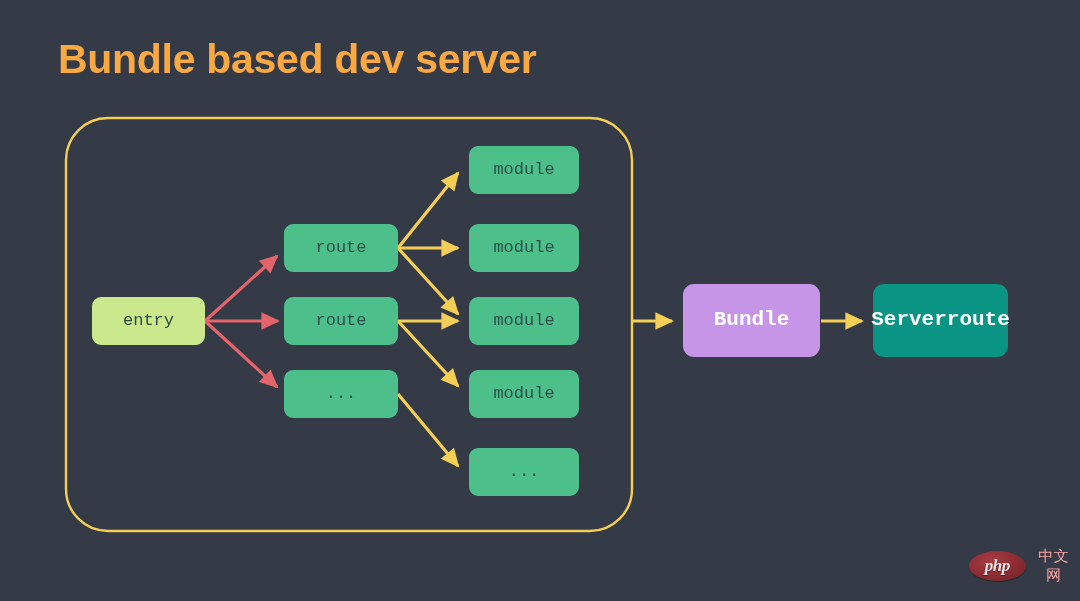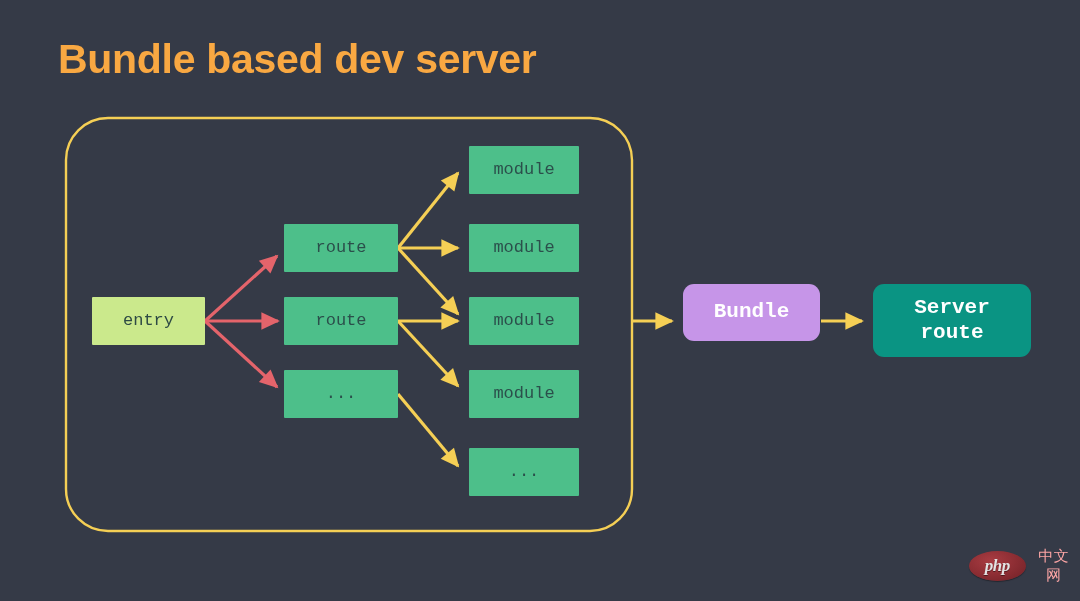--- a/index.html
+++ b/index.html
@@ -32,21 +32,21 @@
     top: 0;
     width: 1080px;
     height: 601px;
   }
   .node {
     position: absolute;
     display: flex;
     align-items: center;
     justify-content: center;
     text-align: center;
-    border-radius: 1px;
+    border-radius: 9px;
     font-family: "Liberation Mono", monospace;
     box-sizing: border-box;
     line-height: 1.18;
   }
   .node.entry {
     background: #cbe98c;
     color: #2e4a44;
     font-size: 17px;
   }
   .node.green {
@@ -165,25 +165,25 @@
   <div class="node green" style="left:469px; top:297px; width:110px; height:48px;">
     <span>module</span>
   </div>
   <div class="node green" style="left:469px; top:370px; width:110px; height:48px;">
     <span>module</span>
   </div>
   <div class="node green" style="left:469px; top:448px; width:110px; height:48px;">
     <span>...</span>
   </div>
 
-  <div class="node bundle" style="left:683px; top:284px; width:137px; height:57px;">
+  <div class="node bundle" style="left:683px; top:284px; width:137px; height:73px;">
     <span>Bundle</span>
   </div>
 
-  <div class="node server" style="left:873px; top:284px; width:158px; height:73px; flex-direction:column;">
+  <div class="node server" style="left:873px; top:284px; width:135px; height:73px; ">
     <span>Server</span>
     <span>route</span>
   </div>
 
   <div id="watermark">
     <div id="wm-ellipse">
       <span id="wm-php">php</span>
     </div>
     <span id="wm-cn">中文网</span>
   </div>

